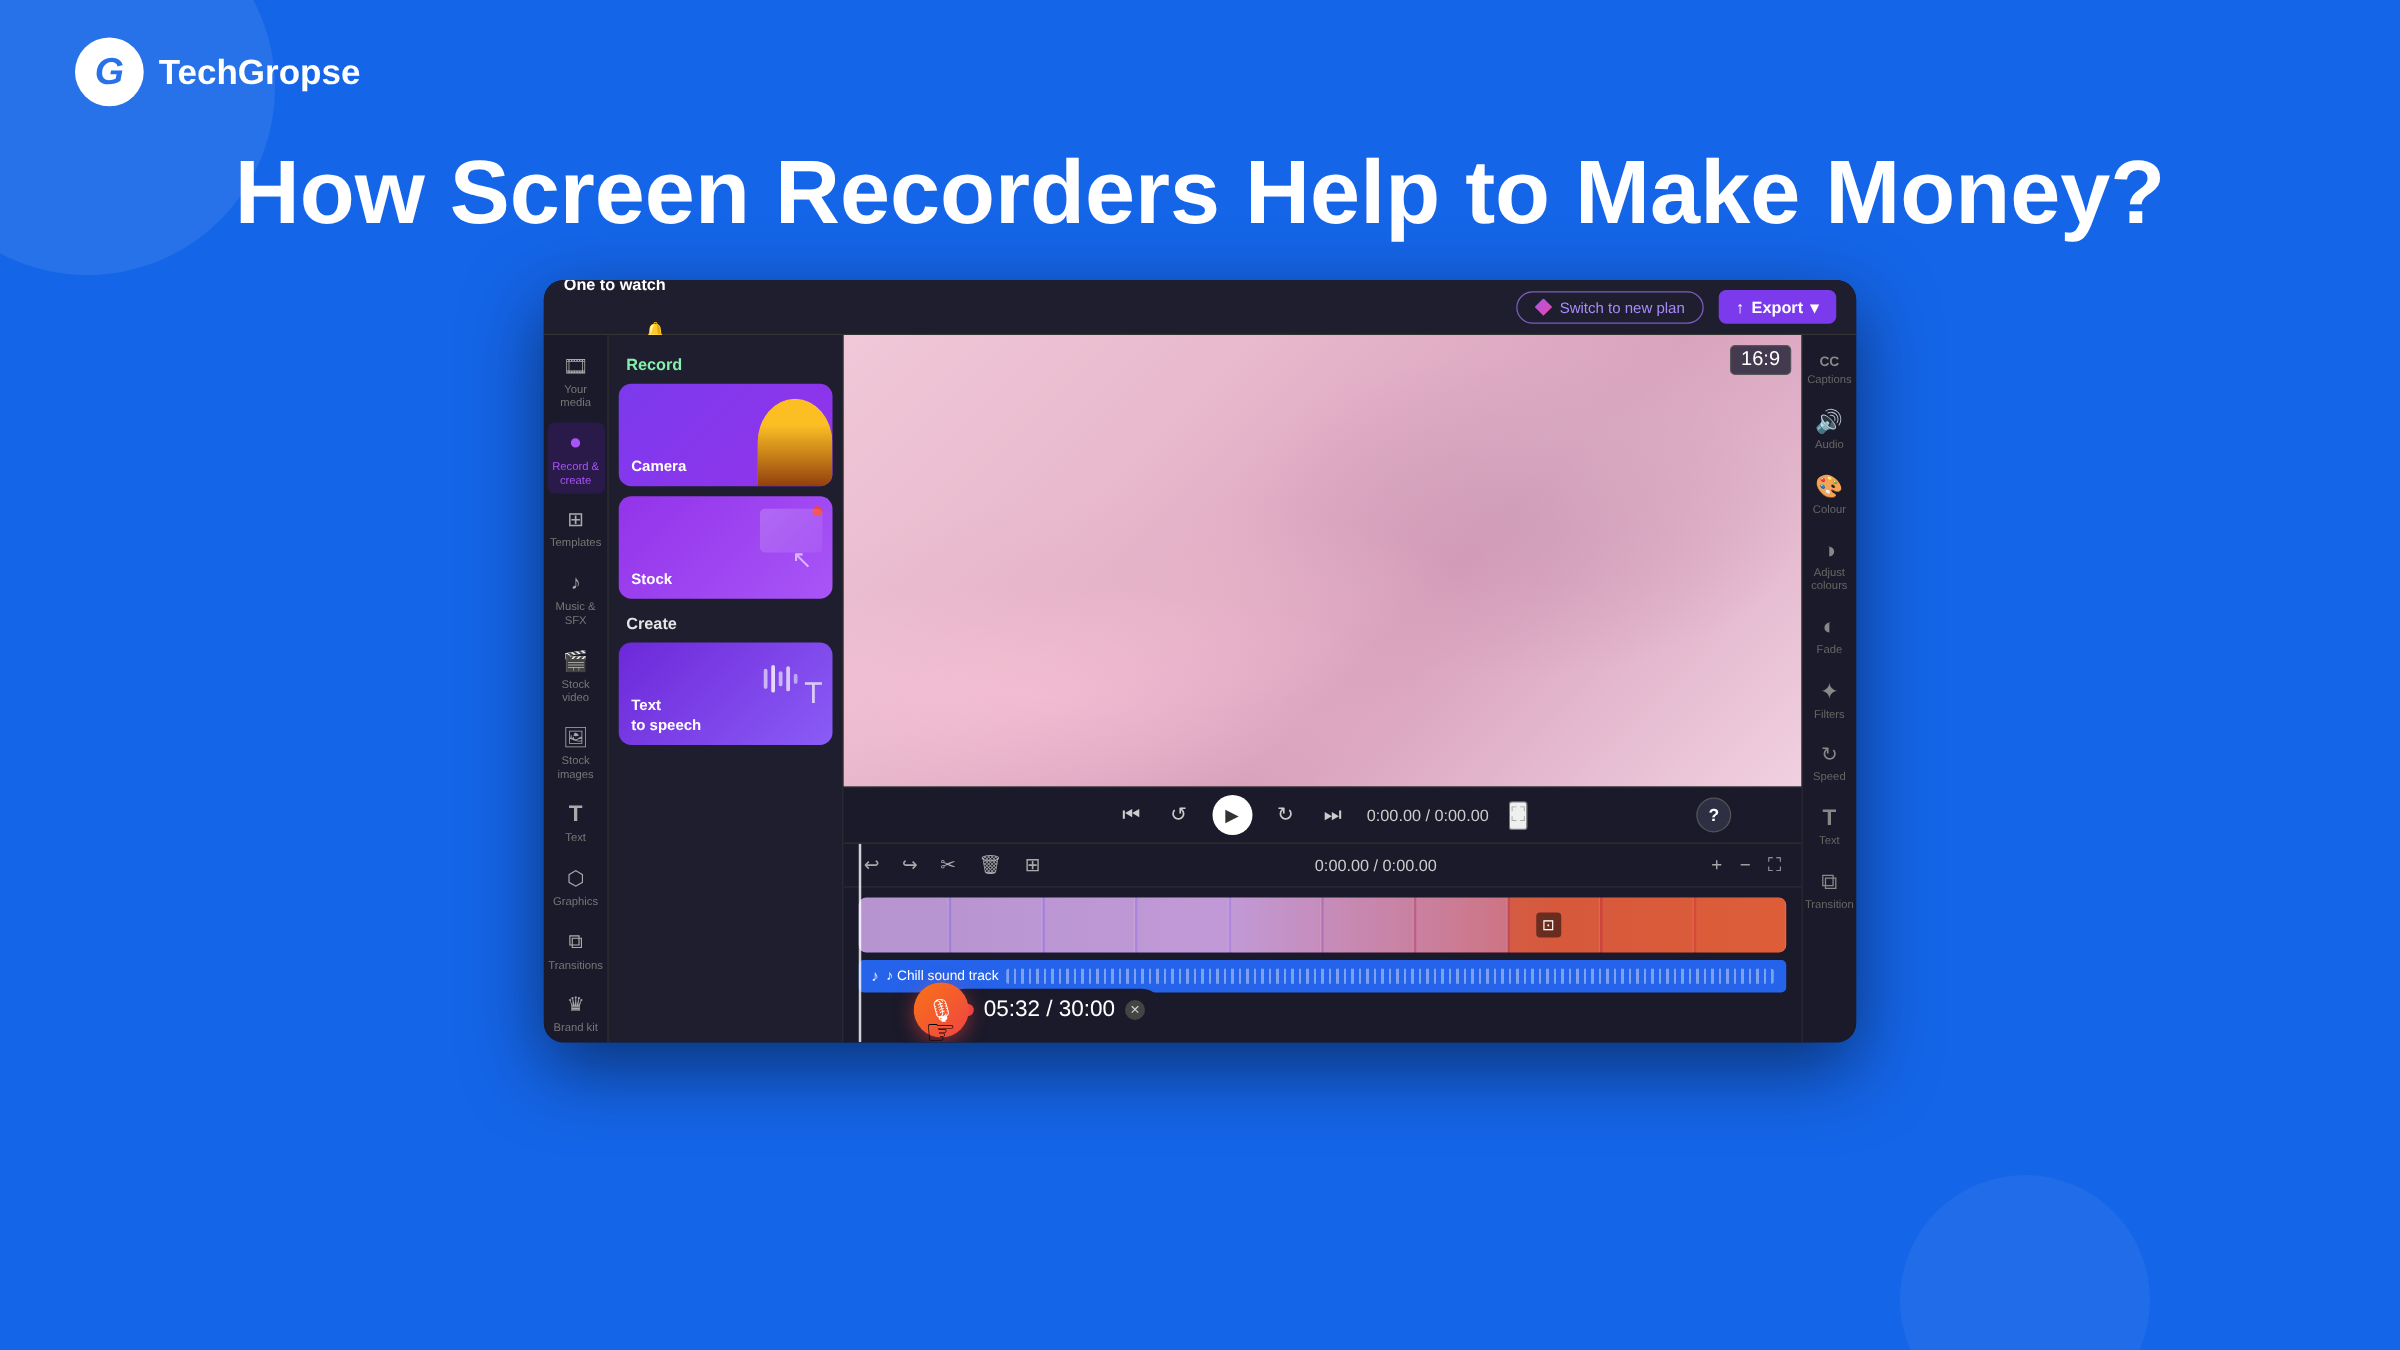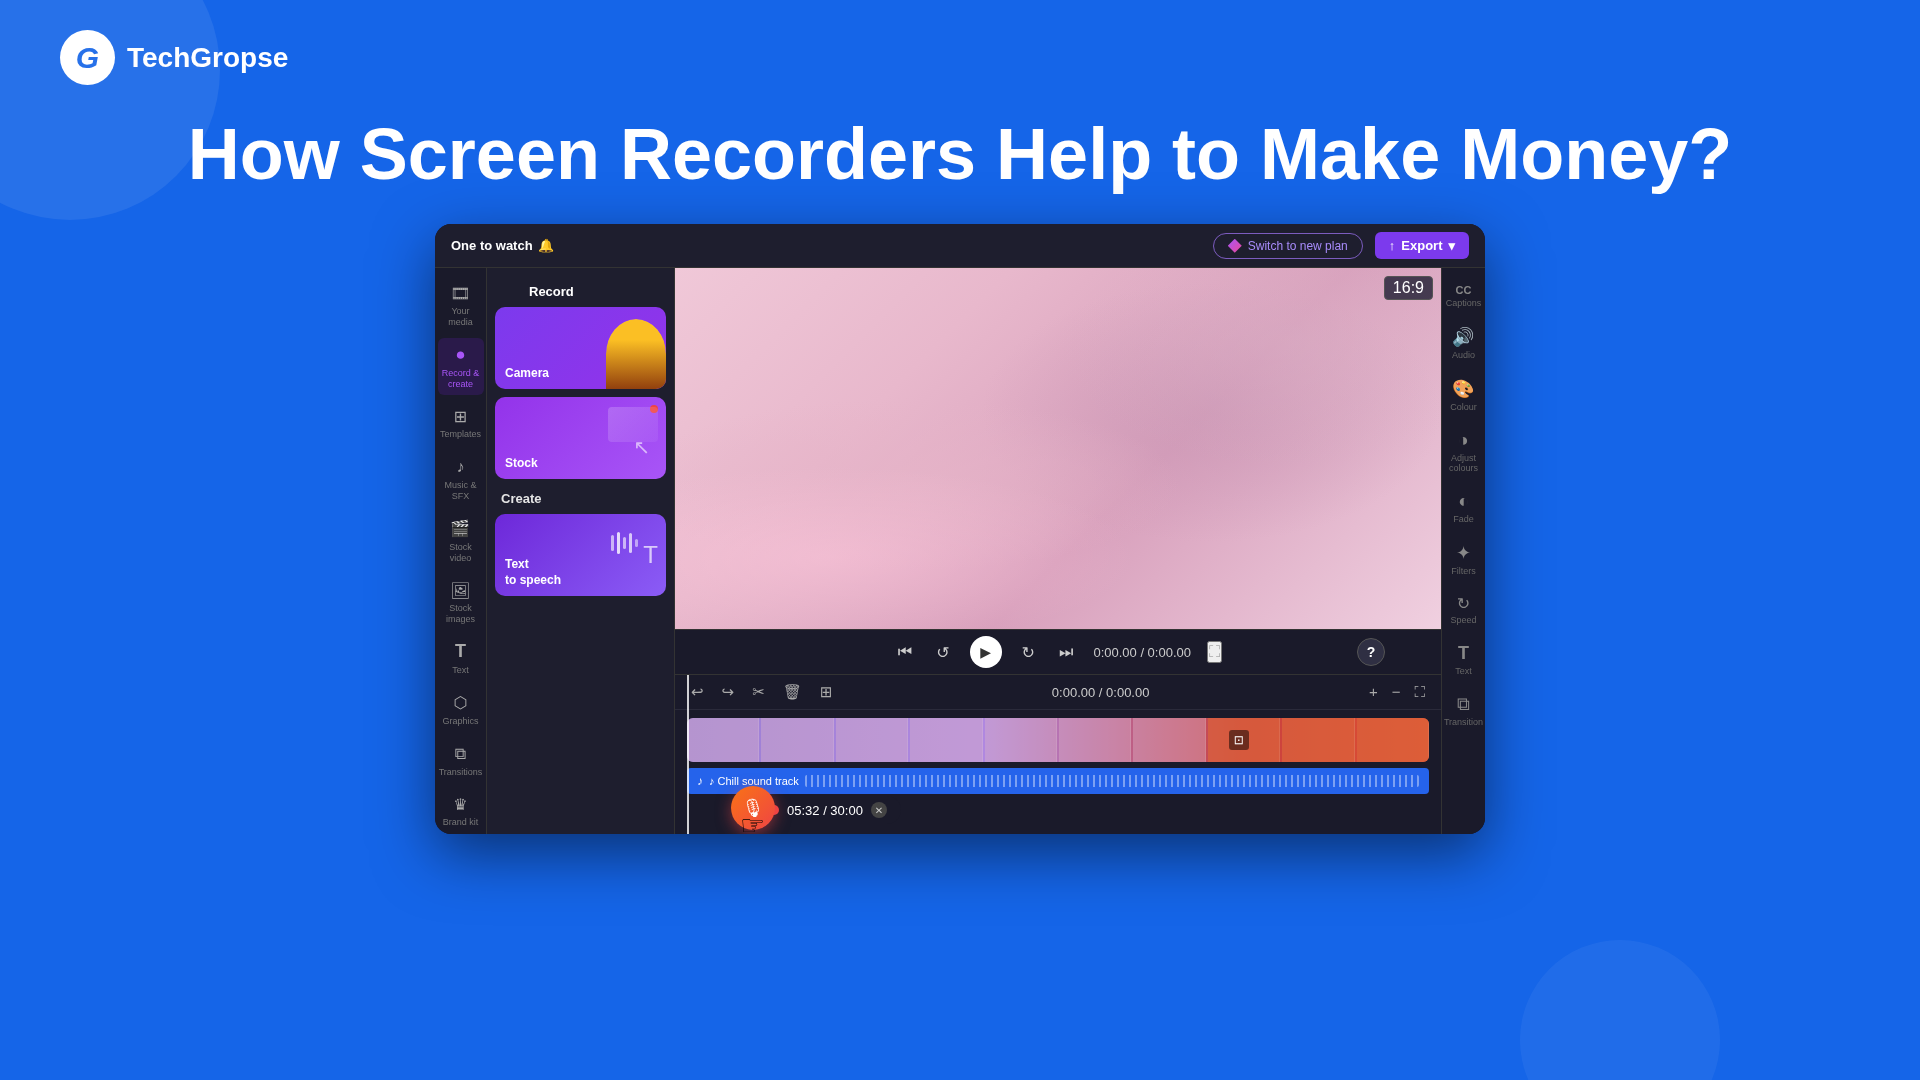--- a/index.html
+++ b/index.html
@@ -94,21 +94,22 @@
       padding: 0 16px;
       height: 44px;
       gap: 12px;
       border-bottom: 1px solid #333;
     }
     .top-bar-tab {
       color: #ccc;
       font-size: 13px;
       display: flex;
       align-items: flex-end;
-      gap: 6px;
+      gap: 22px;
+      flex-direction: column;
     }
     .top-bar-tab-active {
       color: white;
       font-weight: 600;
     }
     .top-bar-spacer { flex: 1; }
     .switch-plan-btn {
       background: transparent;
       border: 1.5px solid #7c5cbf;
       border-radius: 20px;
@@ -188,25 +189,24 @@
       width: 188px;
       background: #1e1e2e;
       border-right: 1px solid #333;
       overflow-y: auto;
       padding: 12px 8px;
     }
     .panel::-webkit-scrollbar { width: 4px; }
     .panel::-webkit-scrollbar-thumb { background: #444; border-radius: 2px; }
 
     .panel-section-title {
-      color: #ffffff;
+      color: #86efac;
       font-size: 13px;
       font-weight: 600;
       padding: 4px 6px 8px 6px;
-      margin-left: 28px;
     }
 
     .record-card {
       border-radius: 10px;
       overflow: hidden;
       margin-bottom: 8px;
       cursor: pointer;
       position: relative;
       height: 82px;
     }
@@ -509,21 +509,21 @@
       align-items: center;
       gap: 8px;
     }
     .rec-dot {
       width: 10px; height: 10px;
       background: #ef4444;
       border-radius: 50%;
     }
     .rec-time {
       color: white;
-      font-size: 13px;
+      font-size: 18px;
     }
     .rec-close {
       width: 16px; height: 16px;
       background: #444;
       border-radius: 50%;
       display: flex;
       align-items: center;
       justify-content: center;
       color: #ccc;
       font-size: 10px;

